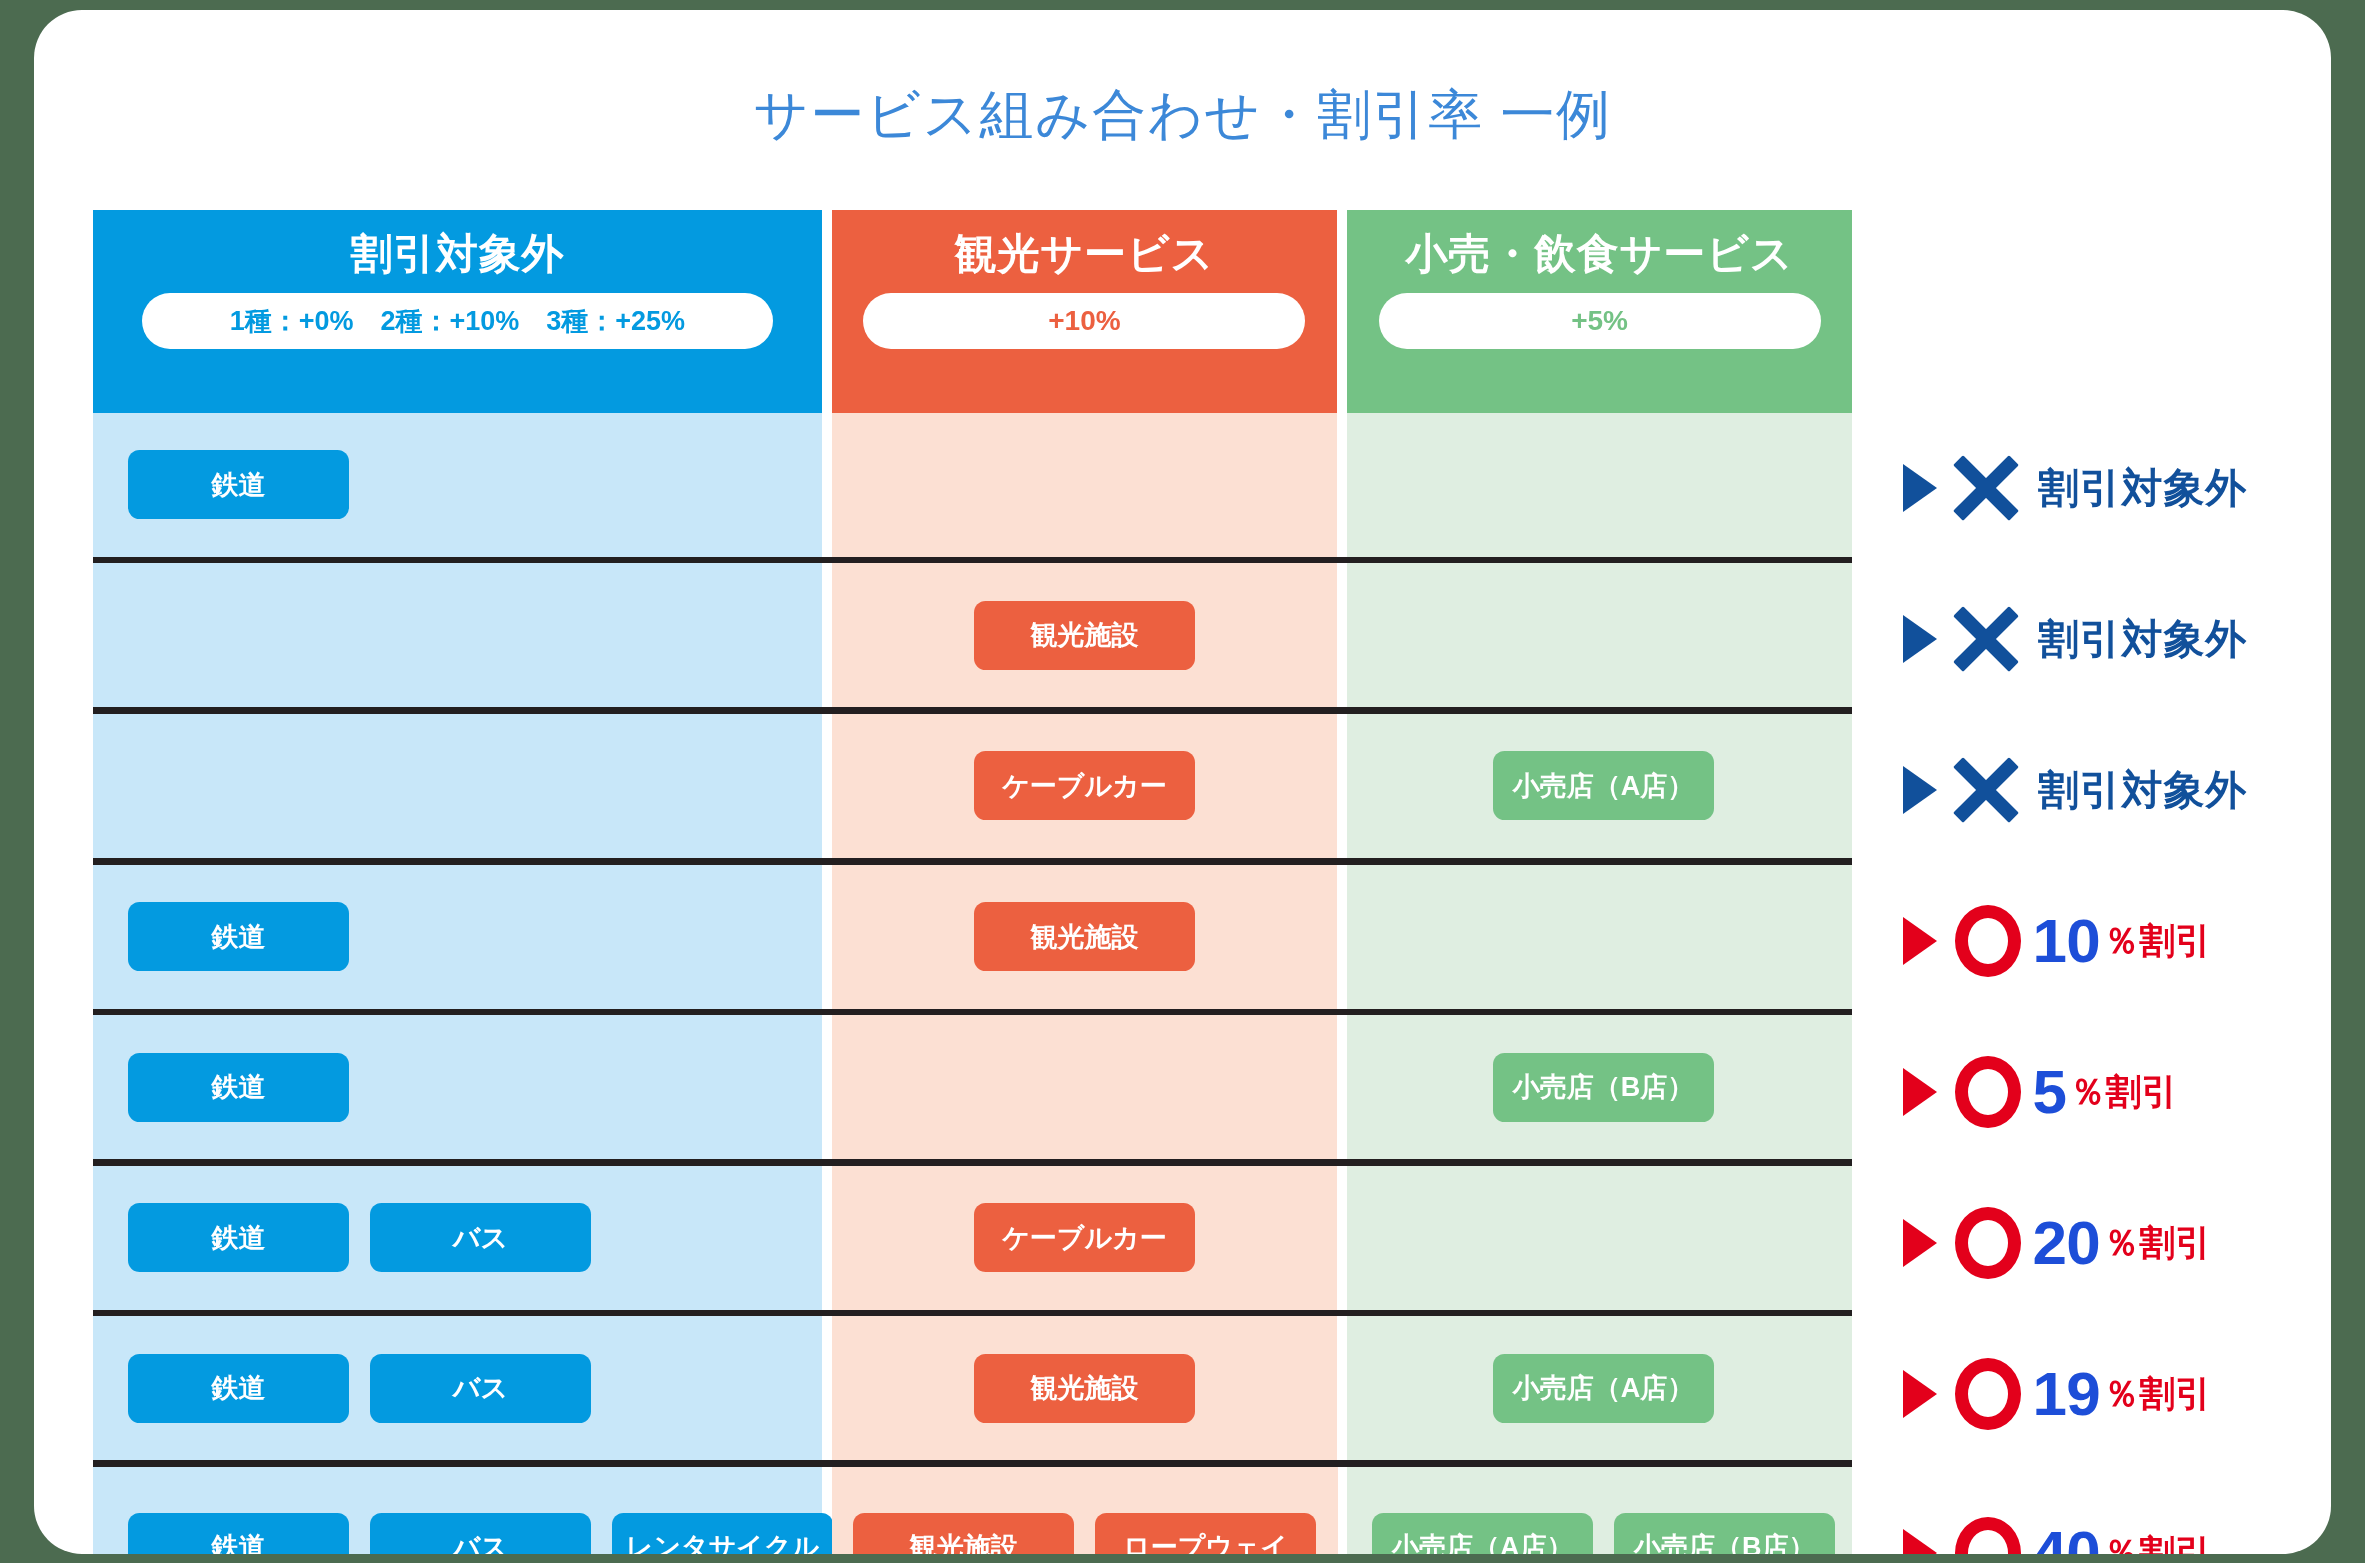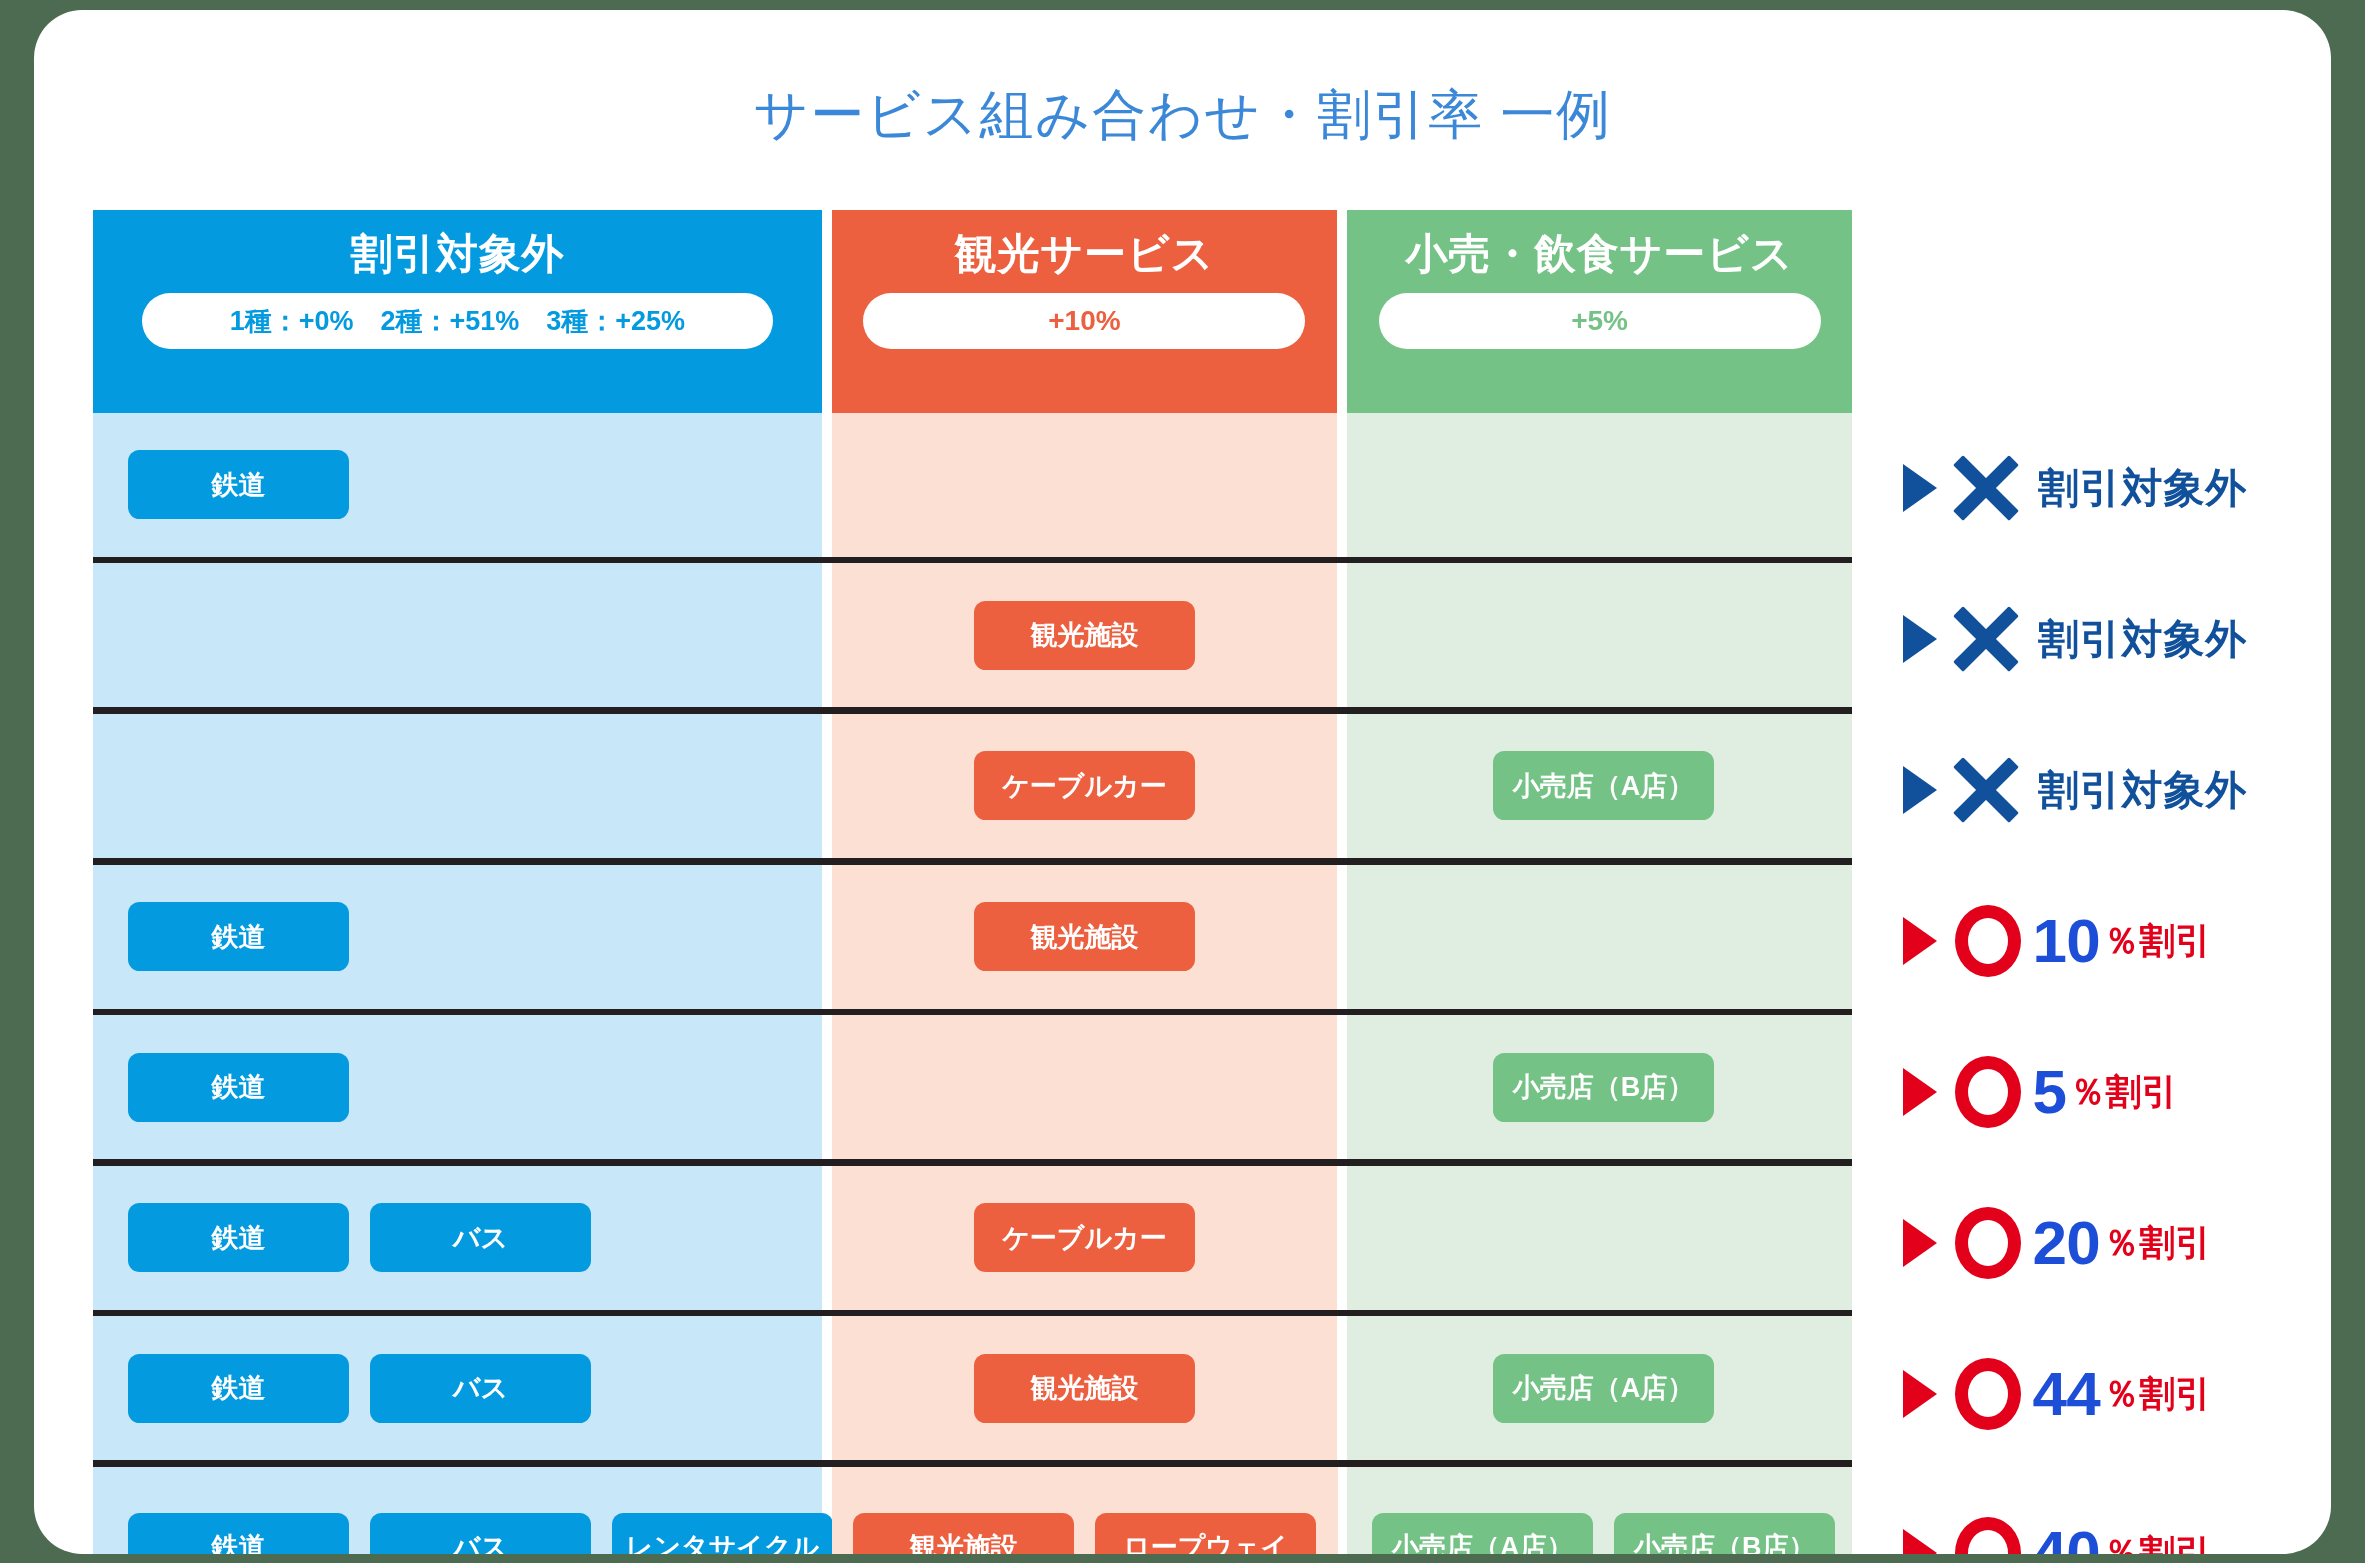--- a/index.html
+++ b/index.html
@@ -117,21 +117,21 @@
 <body>
 
 <div class="card">
 
   <div class="title">サービス組み合わせ・割引率 一例</div>
 
   <div class="table">
     <div class="head-row">
       <div class="head-cell hc-transit">
         <div class="head-title">割引対象外</div>
-        <div class="head-badge">1種：+0%　2種：+51%　3種：+25%</div>
+        <div class="head-badge">1種：+0%　2種：+10%　3種：+25%</div>
       </div>
       <div class="head-cell hc-tour">
         <div class="head-title">観光サービス</div>
         <div class="head-badge">+10%</div>
       </div>
       <div class="head-cell hc-retail">
         <div class="head-title">小売・飲食サービス</div>
         <div class="head-badge">+5%</div>
       </div>
     </div>
@@ -254,21 +254,21 @@
       </div>
       <div class="res" style="height: 151px;">
         <div class="tri red"></div>
         <div class="omark"></div>
         <div class="res-num">20</div>
         <div class="res-suffix">％割引</div>
       </div>
       <div class="res" style="height: 151px;">
         <div class="tri red"></div>
         <div class="omark"></div>
-        <div class="res-num">44</div>
+        <div class="res-num">19</div>
         <div class="res-suffix">％割引</div>
       </div>
       <div class="res" style="height: 167px;">
         <div class="tri red"></div>
         <div class="omark"></div>
         <div class="res-num">40</div>
         <div class="res-suffix">％割引</div>
       </div>
     </div>
 

